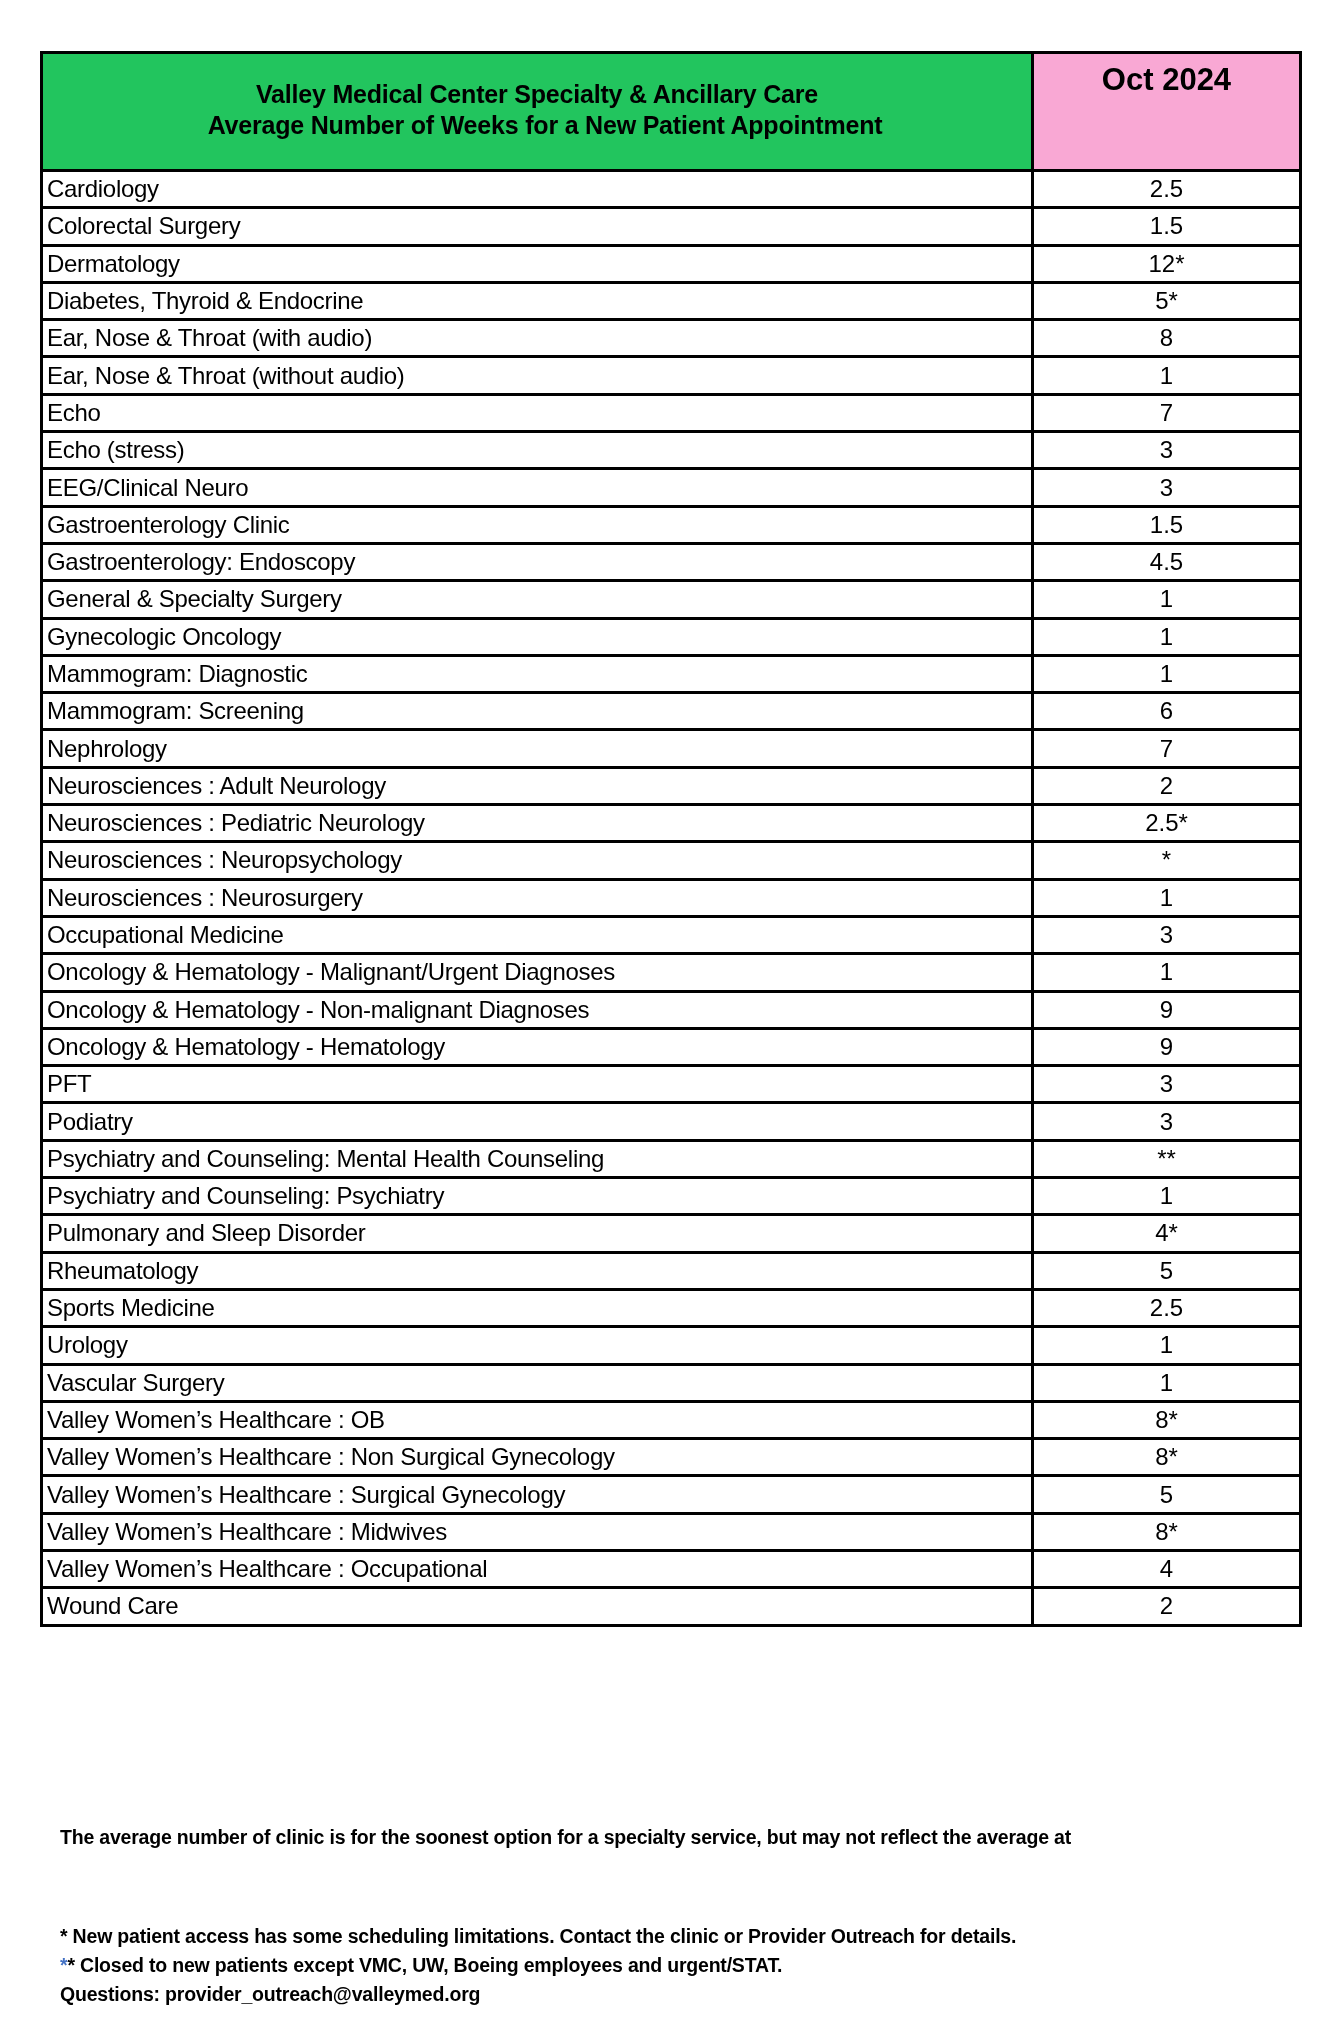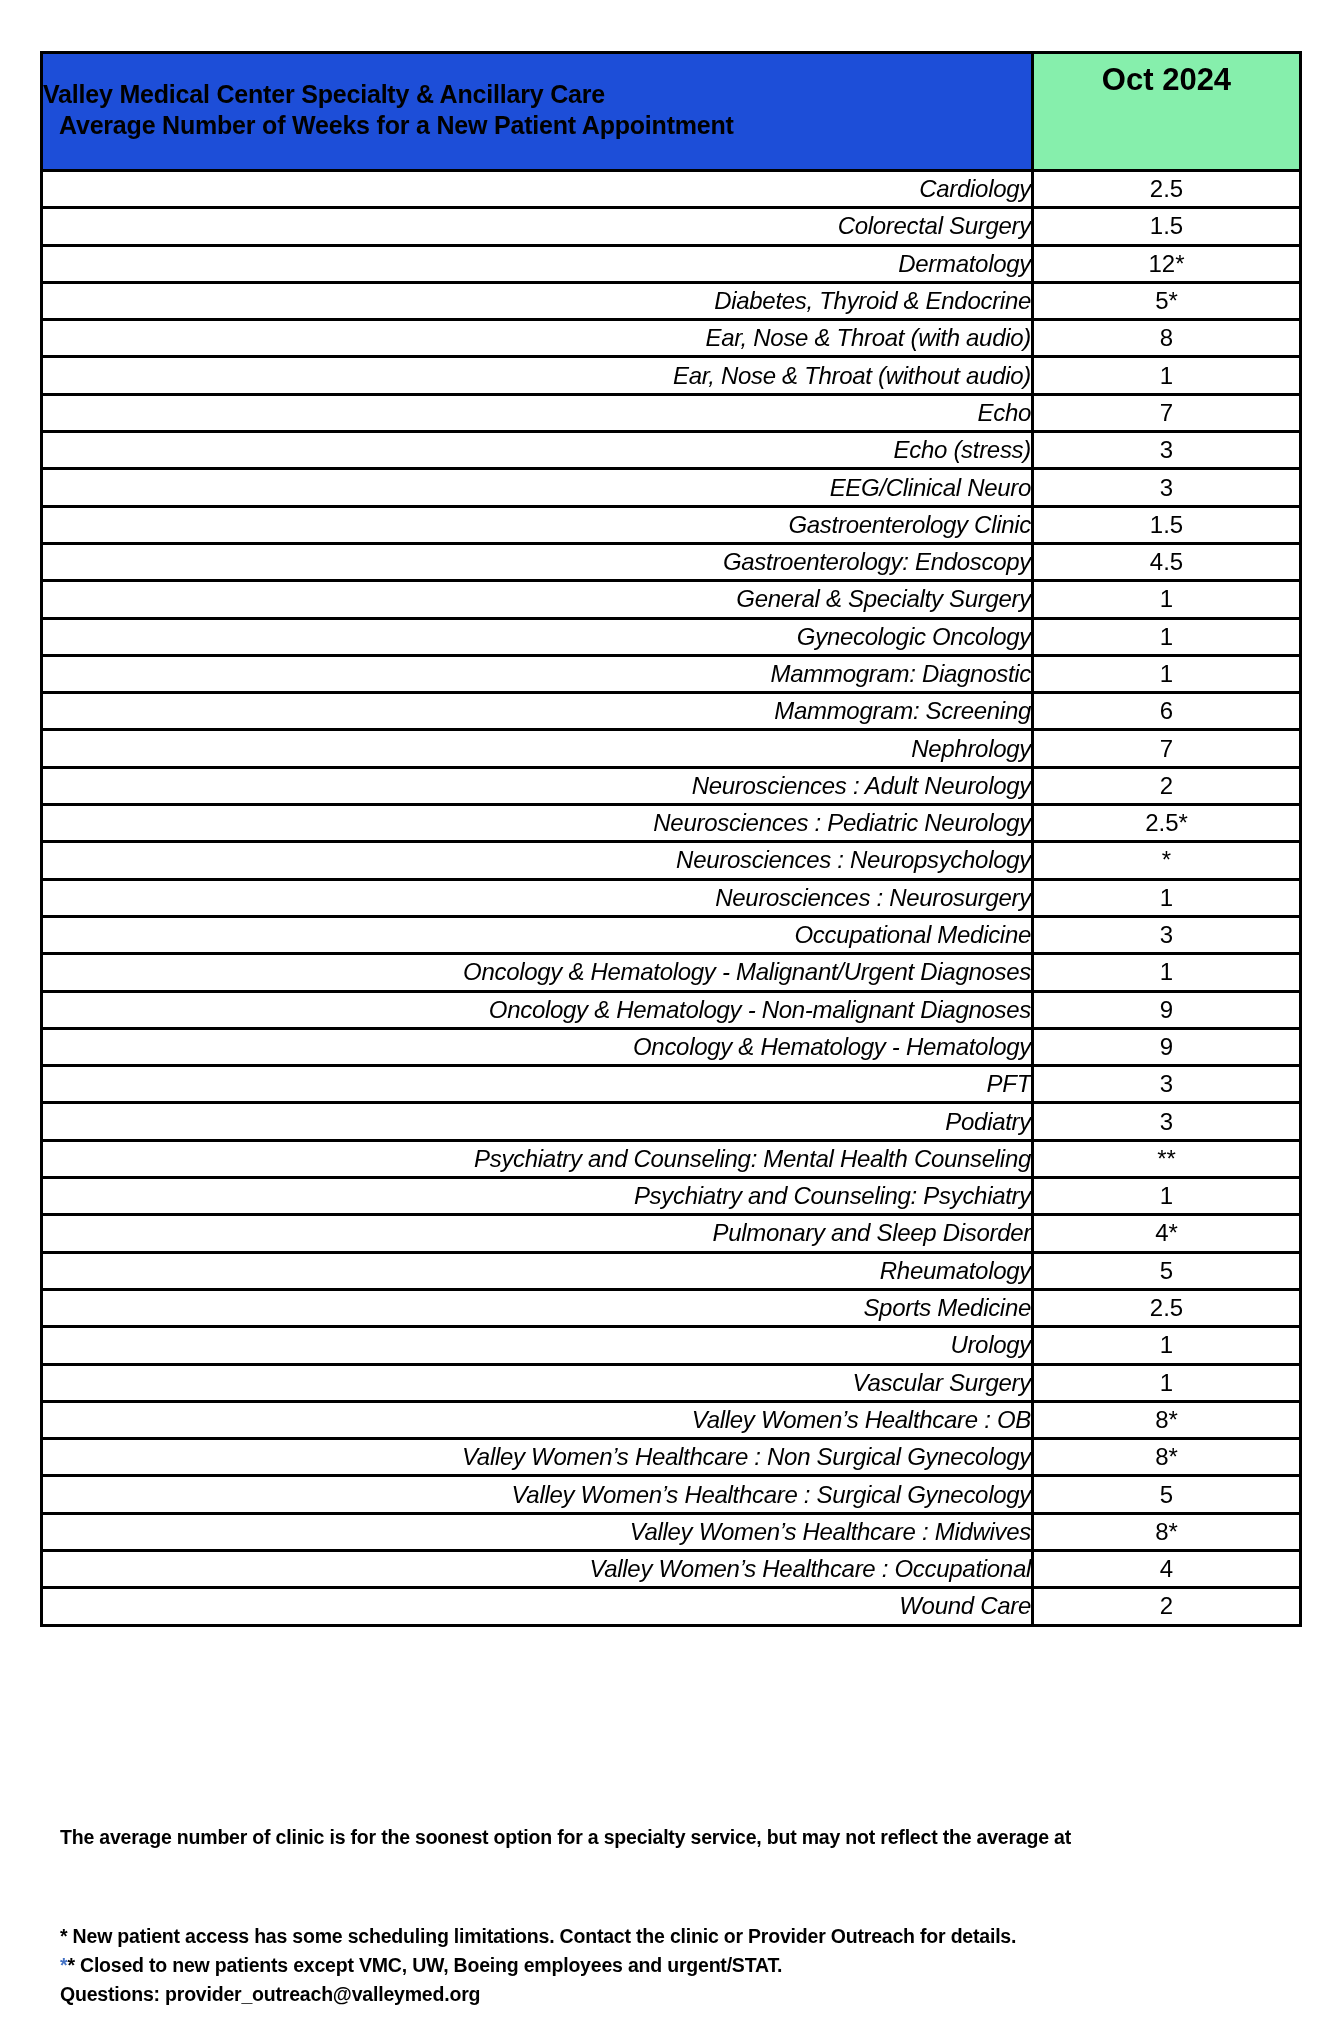--- a/index.html
+++ b/index.html
@@ -10,30 +10,30 @@
   #wait-table {
     position: absolute; left: 40px; top: 51px; width: 1259px;
     border-collapse: collapse; table-layout: fixed;
     border: 3px solid #000;
   }
   #wait-table col.c-service { width: 991px; }
   #wait-table col.c-value { width: 268px; }
   #wait-table th {
     height: 115px; padding: 0; border: 3px solid #000; vertical-align: top;
   }
-  th.service-head { background: #1d4ed8; text-align: left; }
-  th.month-head { background: #86efac; text-align: center; }
+  th.service-head { background: #22c55e; text-align: center; }
+  th.month-head { background: #f9a8d4; text-align: center; }
   .title-line1 { display: block; font-weight: bold; font-size: 25px; margin-top: 25px; line-height: 30px; letter-spacing: -0.2px; }
   .title-line2 { display: block; font-weight: bold; font-size: 25px; line-height: 32px; padding-left: 16px; letter-spacing: -0.2px; }
   .month-label { display: block; font-weight: bold; font-size: 31px; margin-top: 8px; line-height: 36px; }
   #wait-table td {
     height: 34.3px; padding: 0; border: 3px solid #000;
     font-size: 24px; line-height: 34px; white-space: nowrap; overflow: hidden;
   }
-  td.service-cell { padding-left: 4px !important; text-align: right; letter-spacing: -0.3px; font-style: italic; }
+  td.service-cell { padding-left: 4px !important; text-align: left; letter-spacing: -0.3px; }
   td.value-cell { text-align: center; }
   .footer {
     position: absolute; left: 60px; width: 1230px;
     font-weight: bold; font-size: 19.5px; line-height: 29px; letter-spacing: -0.2px;
   }
   .footer-note { top: 1823px; }
   .footer-legend { top: 1902px; margin-top: 20px; }
   .footer-contact { top: 1980px; }
   .blue-star { color: #4472c4; }
 </style>

